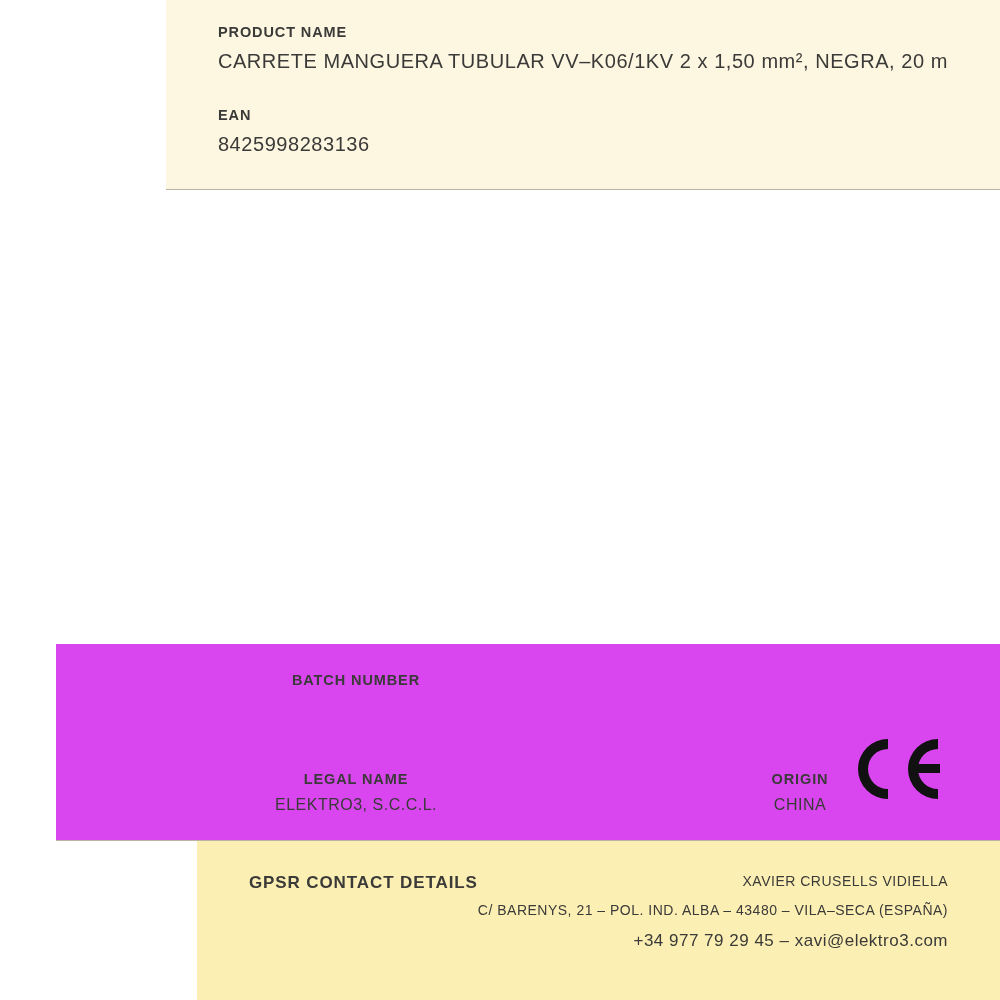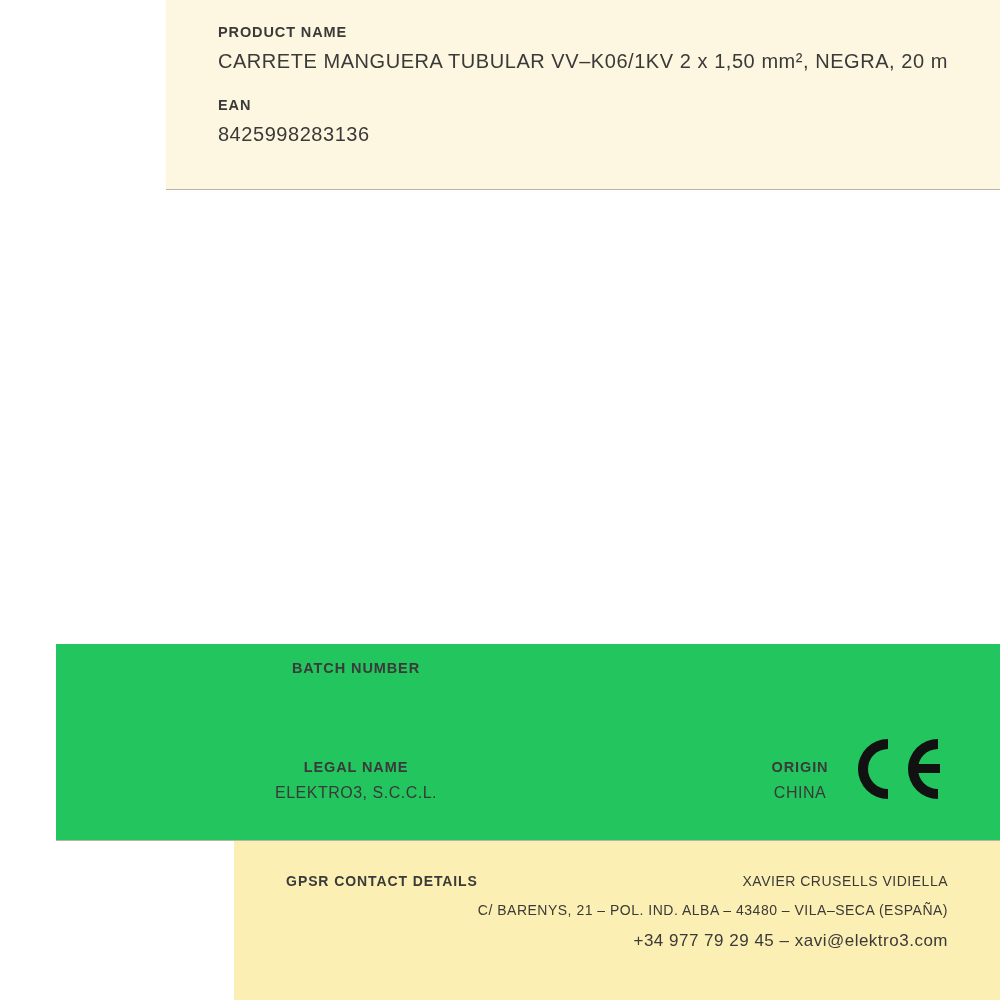--- a/index.html
+++ b/index.html
@@ -39,39 +39,39 @@
     margin: 0 0 10px 0;
   }
   .field-value {
     font-size: 20px;
     letter-spacing: 0.55px;
     color: #3a3a38;
     margin: 0;
     font-weight: 400;
   }
   .field-block + .field-block {
-    margin-top: 24px;
+    margin-top: 34px;
   }
 
   
   .media-section {
     flex: 1 1 auto;
     background: #ffffff;
     border-bottom: 1px solid #b9b4a4;
     position: relative;
   }
 
   
   .details-section {
-    background: #22c55e;
+    background: #d946ef;
     border-bottom: 1px solid #b9b4a4;
     height: 197px;
     box-sizing: border-box;
     position: relative;
-    padding-top: 16px;
+    padding-top: 28px;
   }
   .detail-row {
     display: flex;
     width: 100%;
   }
   .detail-col {
     width: 400px;
     text-align: center;
     box-sizing: border-box;
   }
@@ -105,21 +105,21 @@
   .footer-section {
     background: #fcefb4;
     height: 159px;
     box-sizing: border-box;
     padding: 32px 52px 0 52px;
     display: flex;
     justify-content: space-between;
     align-items: flex-start;
   }
   .footer-label {
-    font-size: 14px;
+    font-size: 17px;
     font-weight: bold;
     letter-spacing: 0.9px;
     color: #3a3a38;
     margin: 0;
     white-space: nowrap;
   }
   .footer-lines {
     text-align: right;
     flex: 1 1 auto;
   }

